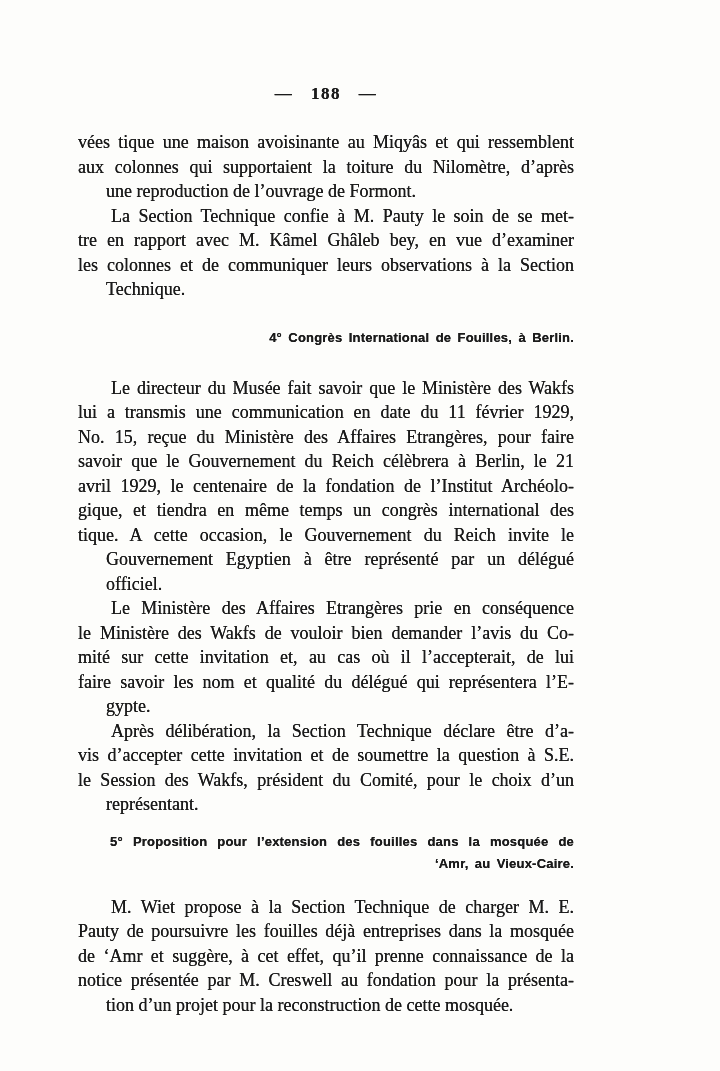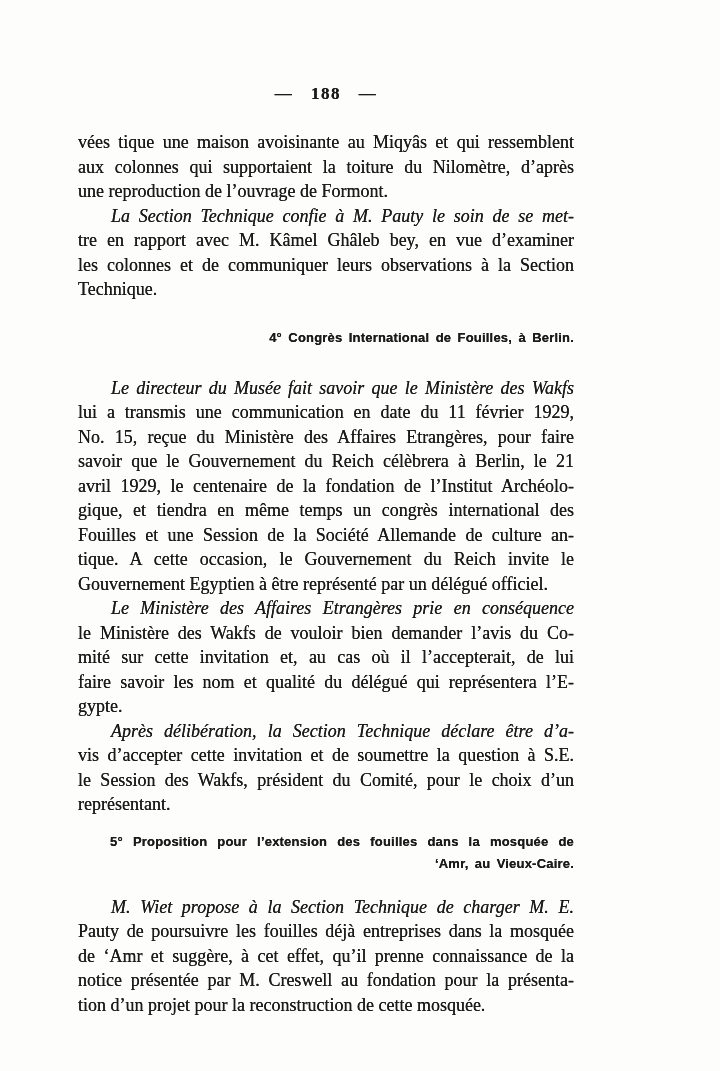--- a/index.html
+++ b/index.html
@@ -33,24 +33,24 @@
     font-size: 18px;
     line-height: 24.5px;
     text-shadow: 0 0 0.4px currentColor;
   }
   .para .line {
     text-align: justify;
     text-align-last: justify;
   }
   .para .line.last {
     text-align-last: left;
+    margin-left: 28px;
   }
   .para.indent .line.first {
     padding-left: 33px;
-    font-style: italic;
   }
   .heading {
     font-family: "Liberation Sans", sans-serif;
     font-weight: bold;
     font-size: 13px;
     line-height: 22px;
     letter-spacing: 0.2px;
     word-spacing: 2.5px;
     text-shadow: 0 0 0.5px currentColor;
   }
@@ -99,21 +99,20 @@
       <div class="line first last">4° Congrès International de Fouilles, à Berlin.</div>
     </div>
 
   <div class="para indent">
       <div class="line first">Le directeur du Musée fait savoir que le Ministère des Wakfs</div>
       <div class="line">lui a transmis une communication en date du 11 février 1929,</div>
       <div class="line">No. 15, reçue du Ministère des Affaires Etrangères, pour faire</div>
       <div class="line">savoir que le Gouvernement du Reich célèbrera à Berlin, le 21</div>
       <div class="line">avril 1929, le centenaire de la fondation de l’Institut Archéolo-</div>
       <div class="line">gique, et tiendra en même temps un congrès international des</div>
-      <div class="line">Fouilles et une Session de la Société Allemande de culture an-</div>
       <div class="line">tique. A cette occasion, le Gouvernement du Reich invite le</div>
       <div class="line last">Gouvernement Egyptien à être représenté par un délégué officiel.</div>
     </div>
 
   <div class="para indent">
       <div class="line first">Le Ministère des Affaires Etrangères prie en conséquence</div>
       <div class="line">le Ministère des Wakfs de vouloir bien demander l’avis du Co-</div>
       <div class="line">mité sur cette invitation et, au cas où il l’accepterait, de lui</div>
       <div class="line">faire savoir les nom et qualité du délégué qui représentera l’E-</div>
       <div class="line last">gypte.</div>

